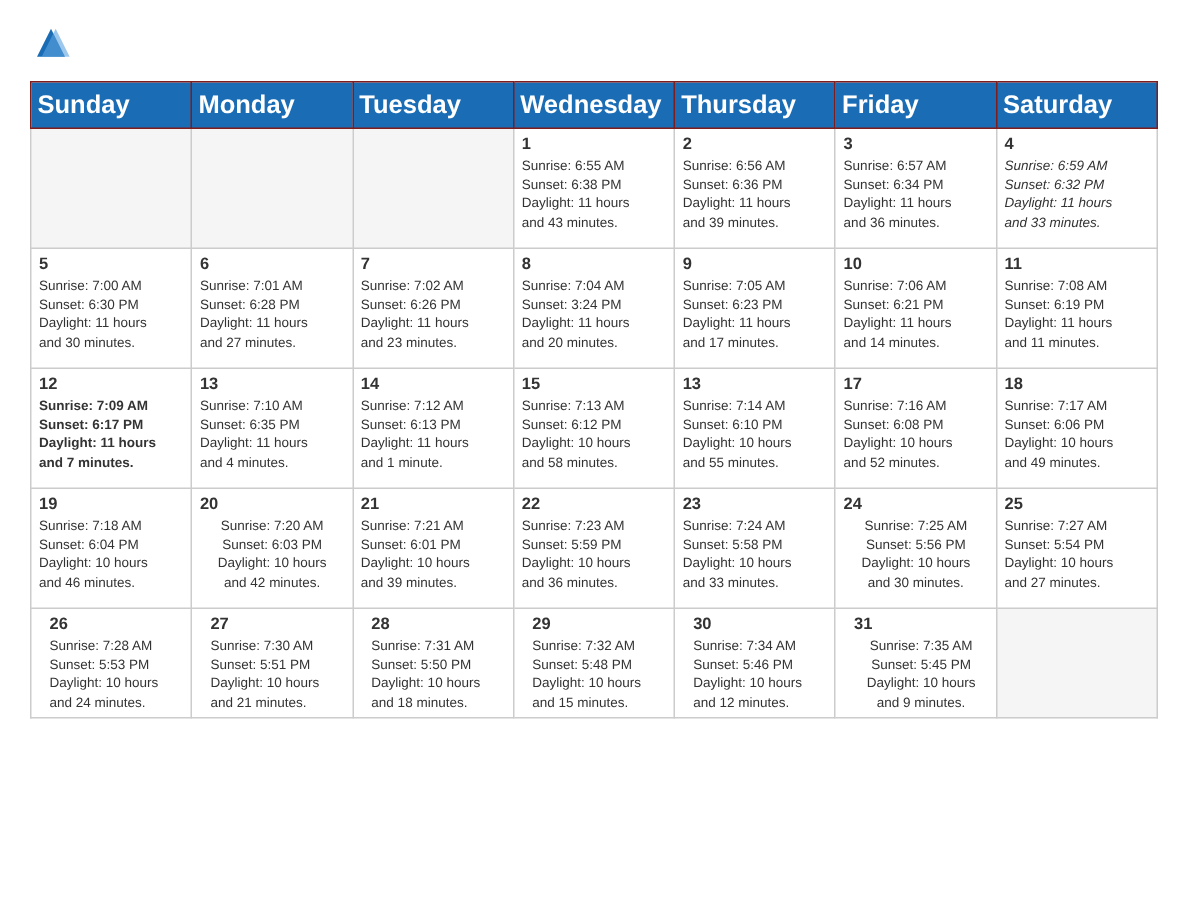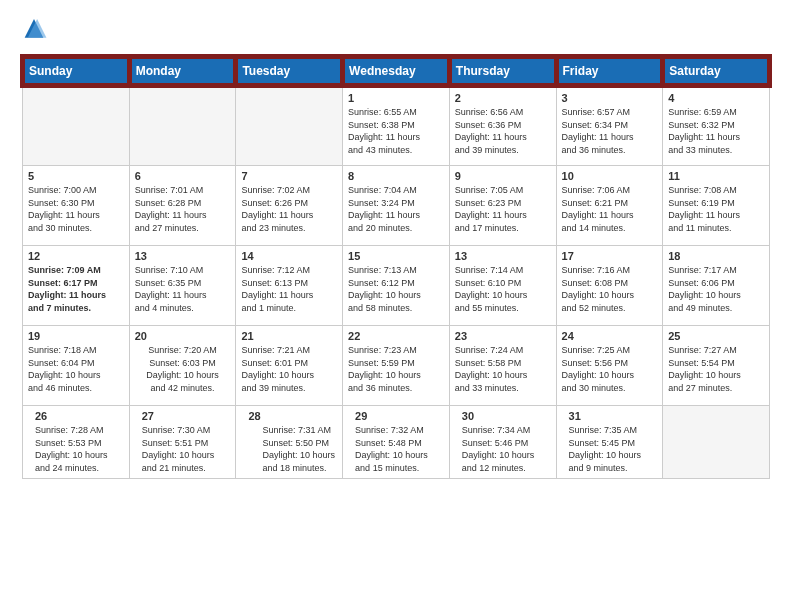--- a/index.html
+++ b/index.html
@@ -53,25 +53,25 @@
       color: #444;
     }
     .calendar {
       width: 100%;
       border-collapse: collapse;
       table-layout: fixed;
     }
     .calendar th {
       background-color: #1a6db5;
       color: #fff;
-      font-size: 12px;
+      font-size: 17px;
       font-weight: bold;
       padding: 5px 4px;
       text-align: left;
-      border: 5px solid #7f1d1d;
+      border: 1px solid #7f1d1d;
       margin-left: 14px;
     }
     .calendar td {
       border: 1px solid #ccc;
       vertical-align: top;
       padding: 4px 5px;
       font-size: 9.5px;
       color: #333;
       height: 80px;
       background: #fff;
@@ -149,21 +149,21 @@
           </td>
           <td>
             <span class="day-num">3</span>
             <div class="day-info" style="white-space: pre-line;">Sunrise: 6:57 AM
 Sunset: 6:34 PM
 Daylight: 11 hours
 and 36 minutes.</div>
           </td>
           <td>
             <span class="day-num">4</span>
-            <div class="day-info" style="white-space: pre-line;">Sunrise: 6:59 AM
+            <div class="day-info" style="white-space: pre-line; font-style: italic;">Sunrise: 6:59 AM
 Sunset: 6:32 PM
 Daylight: 11 hours
 and 33 minutes.</div>
           </td>
         </tr>
         <tr>
           <td>
             <span class="day-num">5</span>
             <div class="day-info" style="white-space: pre-line;">Sunrise: 7:00 AM
 Sunset: 6:30 PM
@@ -295,21 +295,21 @@
           </td>
           <td>
             <span class="day-num">23</span>
             <div class="day-info" style="white-space: pre-line;">Sunrise: 7:24 AM
 Sunset: 5:58 PM
 Daylight: 10 hours
 and 33 minutes.</div>
           </td>
           <td>
             <span class="day-num">24</span>
-            <div class="day-info" style="white-space: pre-line;">Sunrise: 7:25 AM
+            <div class="day-info" style="white-space: pre-line; text-align: center;">Sunrise: 7:25 AM
 Sunset: 5:56 PM
 Daylight: 10 hours
 and 30 minutes.</div>
           </td>
           <td>
             <span class="day-num">25</span>
             <div class="day-info" style="white-space: pre-line;">Sunrise: 7:27 AM
 Sunset: 5:54 PM
 Daylight: 10 hours
 and 27 minutes.</div>
@@ -325,42 +325,42 @@
           </td>
           <td>
             <span class="day-num">27</span>
             <div class="day-info" style="white-space: pre-line;">Sunrise: 7:30 AM
 Sunset: 5:51 PM
 Daylight: 10 hours
 and 21 minutes.</div>
           </td>
           <td>
             <span class="day-num">28</span>
-            <div class="day-info" style="white-space: pre-line; margin-left: 14px;">Sunrise: 7:31 AM
+            <div class="day-info" style="white-space: pre-line;">Sunrise: 7:31 AM
 Sunset: 5:50 PM
 Daylight: 10 hours
 and 18 minutes.</div>
           </td>
           <td>
             <span class="day-num">29</span>
             <div class="day-info" style="white-space: pre-line;">Sunrise: 7:32 AM
 Sunset: 5:48 PM
 Daylight: 10 hours
 and 15 minutes.</div>
           </td>
           <td>
             <span class="day-num">30</span>
             <div class="day-info" style="white-space: pre-line;">Sunrise: 7:34 AM
 Sunset: 5:46 PM
 Daylight: 10 hours
 and 12 minutes.</div>
           </td>
           <td>
             <span class="day-num">31</span>
-            <div class="day-info" style="white-space: pre-line;">Sunrise: 7:35 AM
+            <div class="day-info" style="white-space: pre-line; text-align: center;">Sunrise: 7:35 AM
 Sunset: 5:45 PM
 Daylight: 10 hours
 and 9 minutes.</div>
           </td>
           <td class="empty"></td>
         </tr>
       </tbody>
   </table>
 </div>
 

